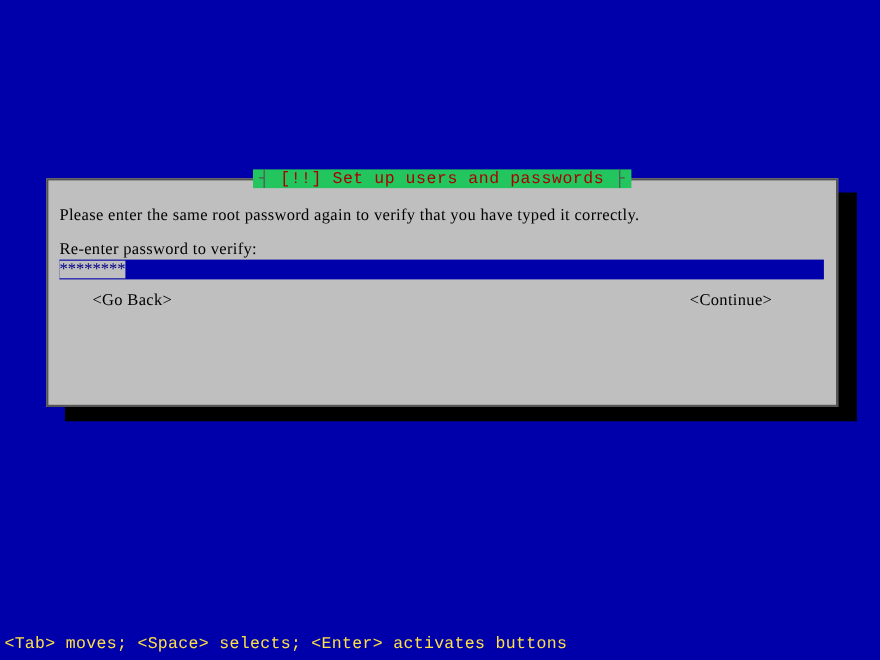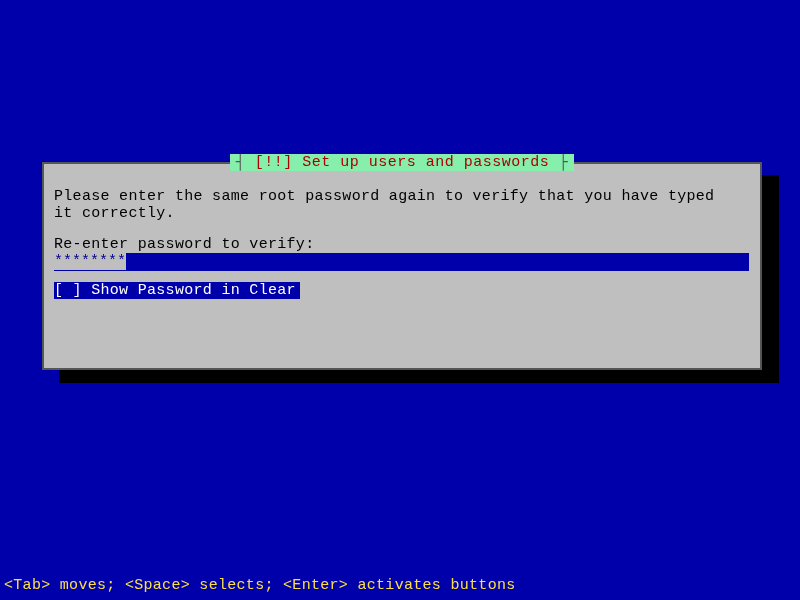--- a/index.html
+++ b/index.html
@@ -31,31 +31,32 @@
     }
     .dialog-title-container {
       position: absolute;
       top: -10px;
       left: 0;
       width: 100%;
       text-align: center;
     }
     .dialog-title-stretch {
       display: inline-block;
-      background: #86efac;
+      background: #22c55e;
       padding: 0 6px;
       color: #555555;
       letter-spacing: 0.5px;
     }
     .dialog-title {
       color: #aa0000;
     }
     .dialog-body {
       padding: 24px 28px 10px 10px;
       color: #000000;
+      font-family: Liberation Serif, serif;
     }
     .instruction {
       margin-bottom: 14px;
       letter-spacing: 0.3px;
     }
     .prompt {
       margin-bottom: 0;
       letter-spacing: 0.3px;
     }
     .password-field {
@@ -102,17 +103,20 @@
 
 <div class="dialog-shadow"></div>
 <div class="dialog">
   <div class="dialog-title-container">
     <span class="dialog-title-stretch"><span>┤ </span><span class="dialog-title">[!!]</span><span class="dialog-title"> Set up users and passwords</span><span> ├</span></span>
   </div>
   <div class="dialog-body">
     <div class="instruction">Please enter the same root password again to verify that you have typed it correctly.</div>
     <div class="prompt">Re-enter password to verify:</div>
     <div class="password-field"><span class="password-bg">********</span></div>
-    <div class="checkbox-row"><span>[ ]</span><span> Show Password in Clear</span></div>
+    <div class="button-row">
+      <span>&lt;Go Back&gt;</span>
+      <span>&lt;Continue&gt;</span>
+    </div>
   </div>
 </div>
 
 <div class="footer">&lt;Tab&gt; moves; &lt;Space&gt; selects; &lt;Enter&gt; activates buttons</div>
 
 </body></html>

